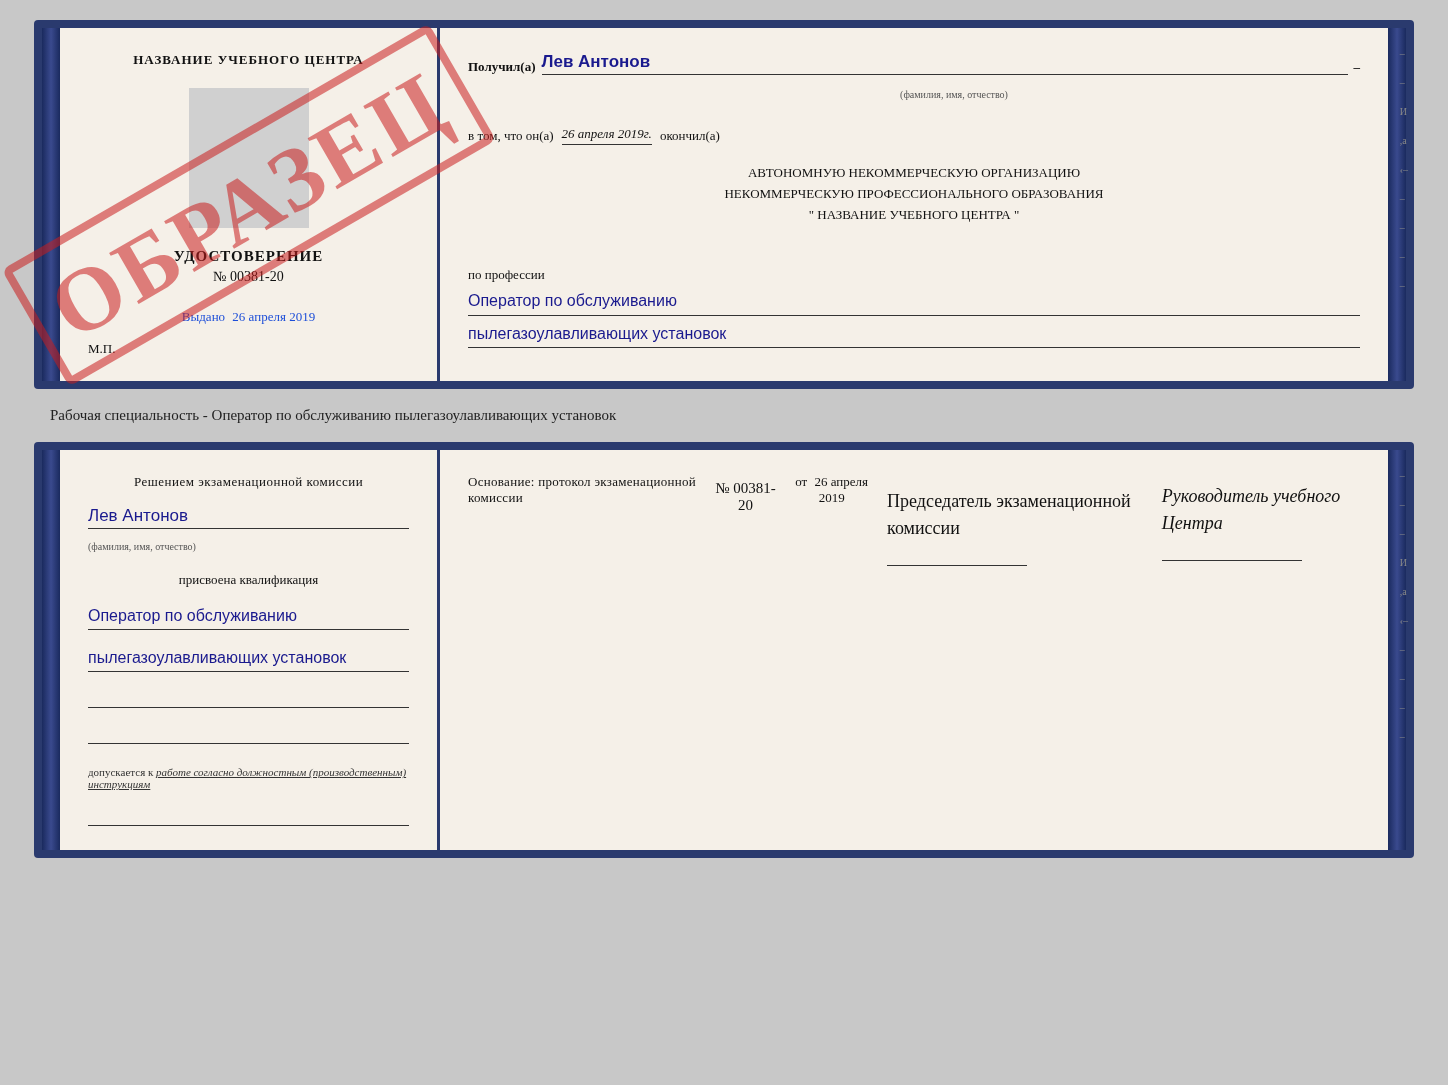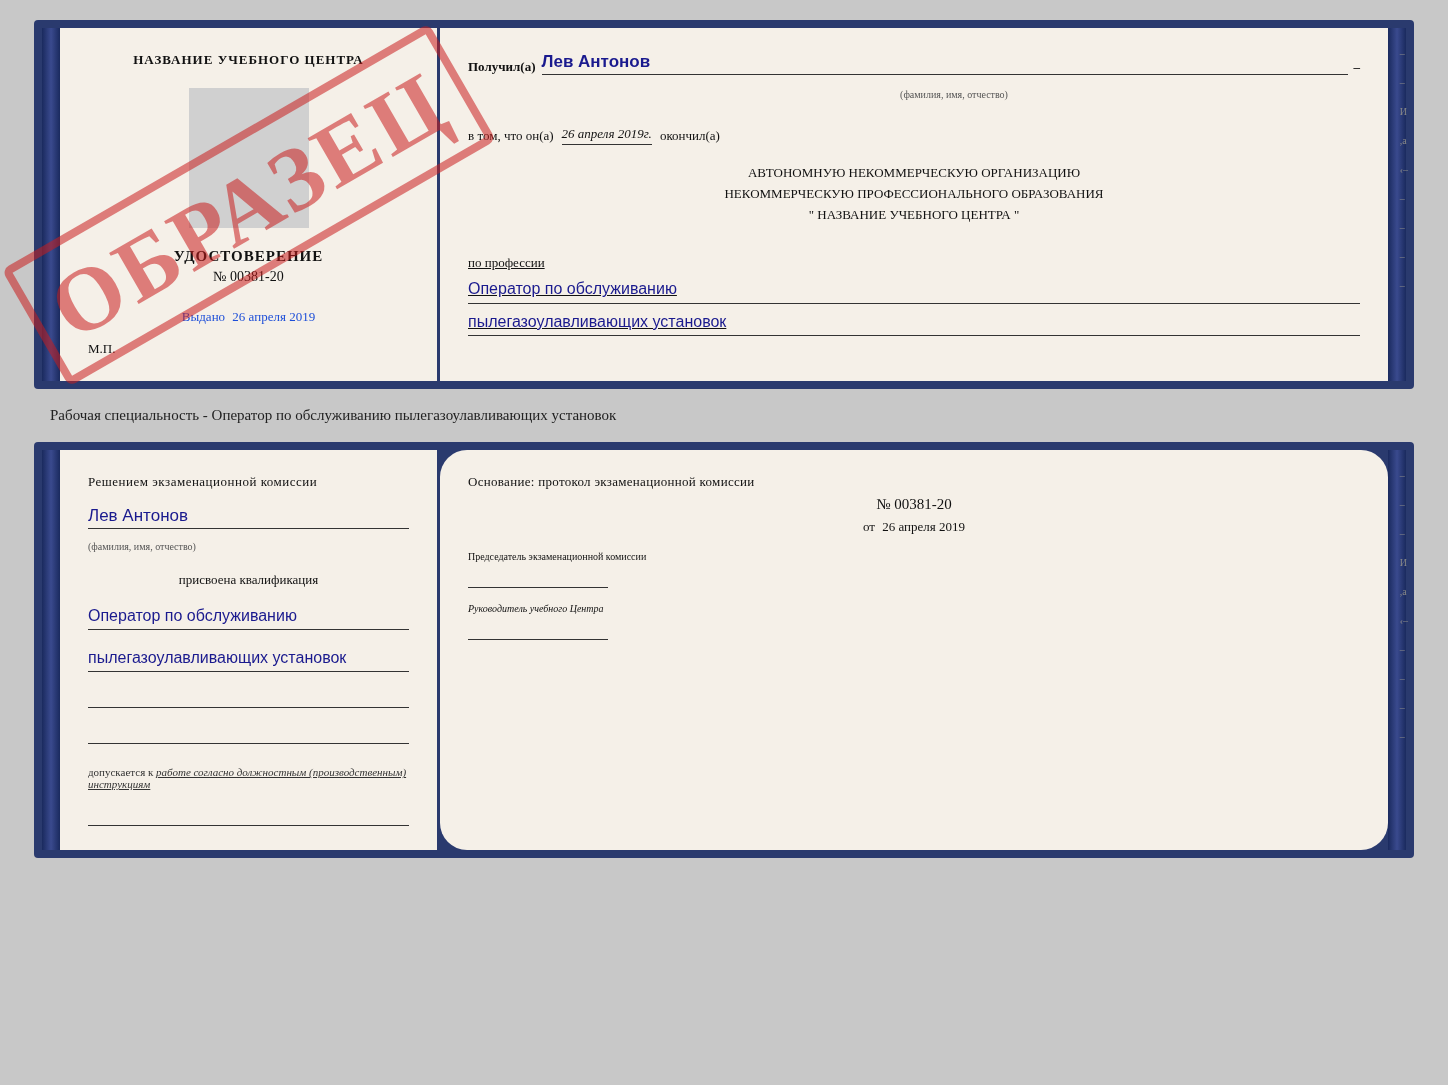--- a/index.html
+++ b/index.html
@@ -172,22 +172,21 @@
 
     .org-block {
       font-size: 13px;
       text-align: center;
       line-height: 1.6;
       margin: 6px 0;
     }
 
     .profession-block {
       font-size: 13px;
-      margin-top: 12px;
-      text-decoration: underline;
+      margin-top: 24px;
     }
     .profession-name {
       font-family: 'Comic Sans MS', cursive, sans-serif;
       font-size: 16px;
       color: #1a1a8e;
       border-bottom: 1px solid #333;
       display: block;
       margin-top: 4px;
       line-height: 1.7;
     }
@@ -207,20 +206,21 @@
     .page2-left {
       display: flex;
       flex-direction: column;
       gap: 10px;
       font-size: 13px;
       color: #111;
     }
 
     .komissia-title {
       font-size: 13px;
+      text-align: center;
       font-weight: normal;
       letter-spacing: 0.5px;
     }
 
     .komissia-name {
       font-family: 'Comic Sans MS', cursive, sans-serif;
       font-size: 17px;
       color: #1a1a8e;
       border-bottom: 1px solid #333;
       padding-bottom: 2px;
@@ -248,45 +248,45 @@
       margin-top: 12px;
       color: #333;
     }
     .dopusk-italic {
       font-style: italic;
       text-decoration: underline;
     }
 
     .page2-right {
       display: flex;
-      flex-direction: column;
-      font-size: 13px;
-      color: #111;
-      border-radius: 27px;
+      flex-direction: row;
+      gap: 14px;
+      font-size: 13px;
+      color: #111;
     }
 
     .osnovanie-title {
       font-size: 13px;
       letter-spacing: 0.3px;
     }
 
     .number-block {
       font-size: 15px;
       text-align: center;
       margin: 6px 0;
     }
 
     .date-ot-block {
       font-size: 13px;
       text-align: center;
     }
 
     .sign-block {
       margin-top: 14px;
-      font-size: 10px;
+      font-size: 18px;
       line-height: 1.5;
     }
     .sign-line {
       border-bottom: 1px solid #333;
       width: 140px;
       height: 18px;
       display: inline-block;
       margin-top: 6px;
     }
   </style>

